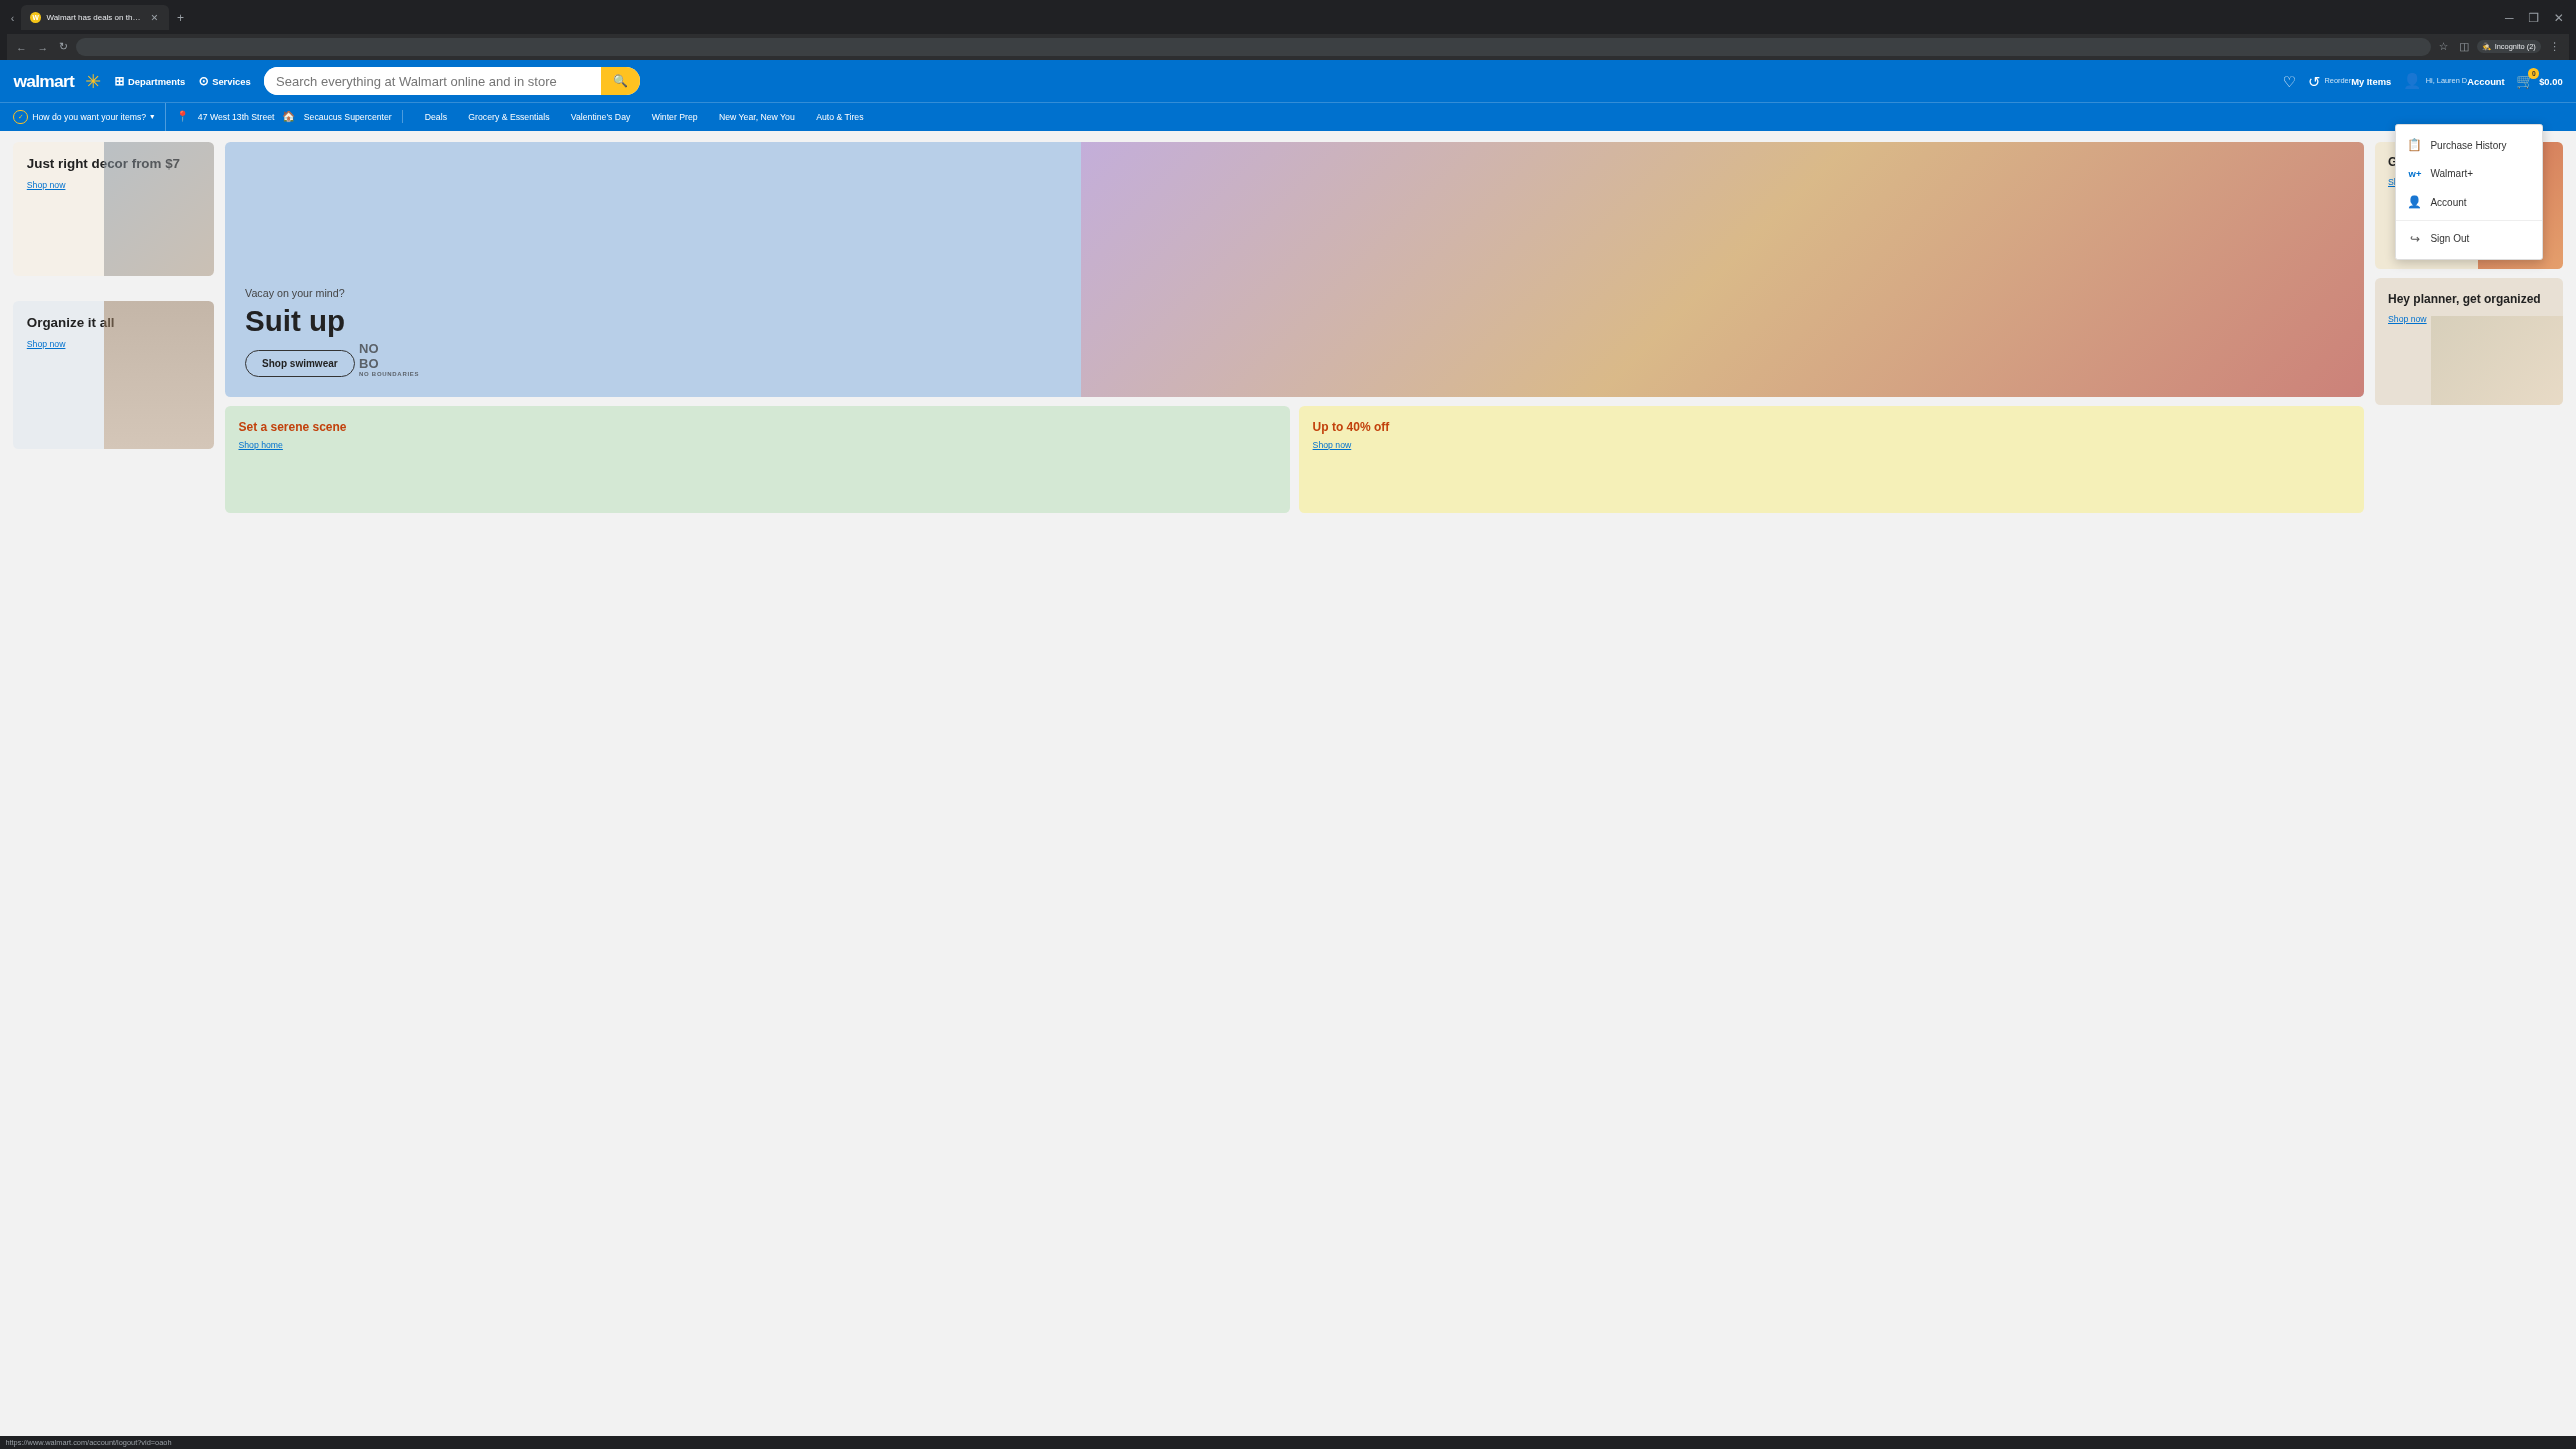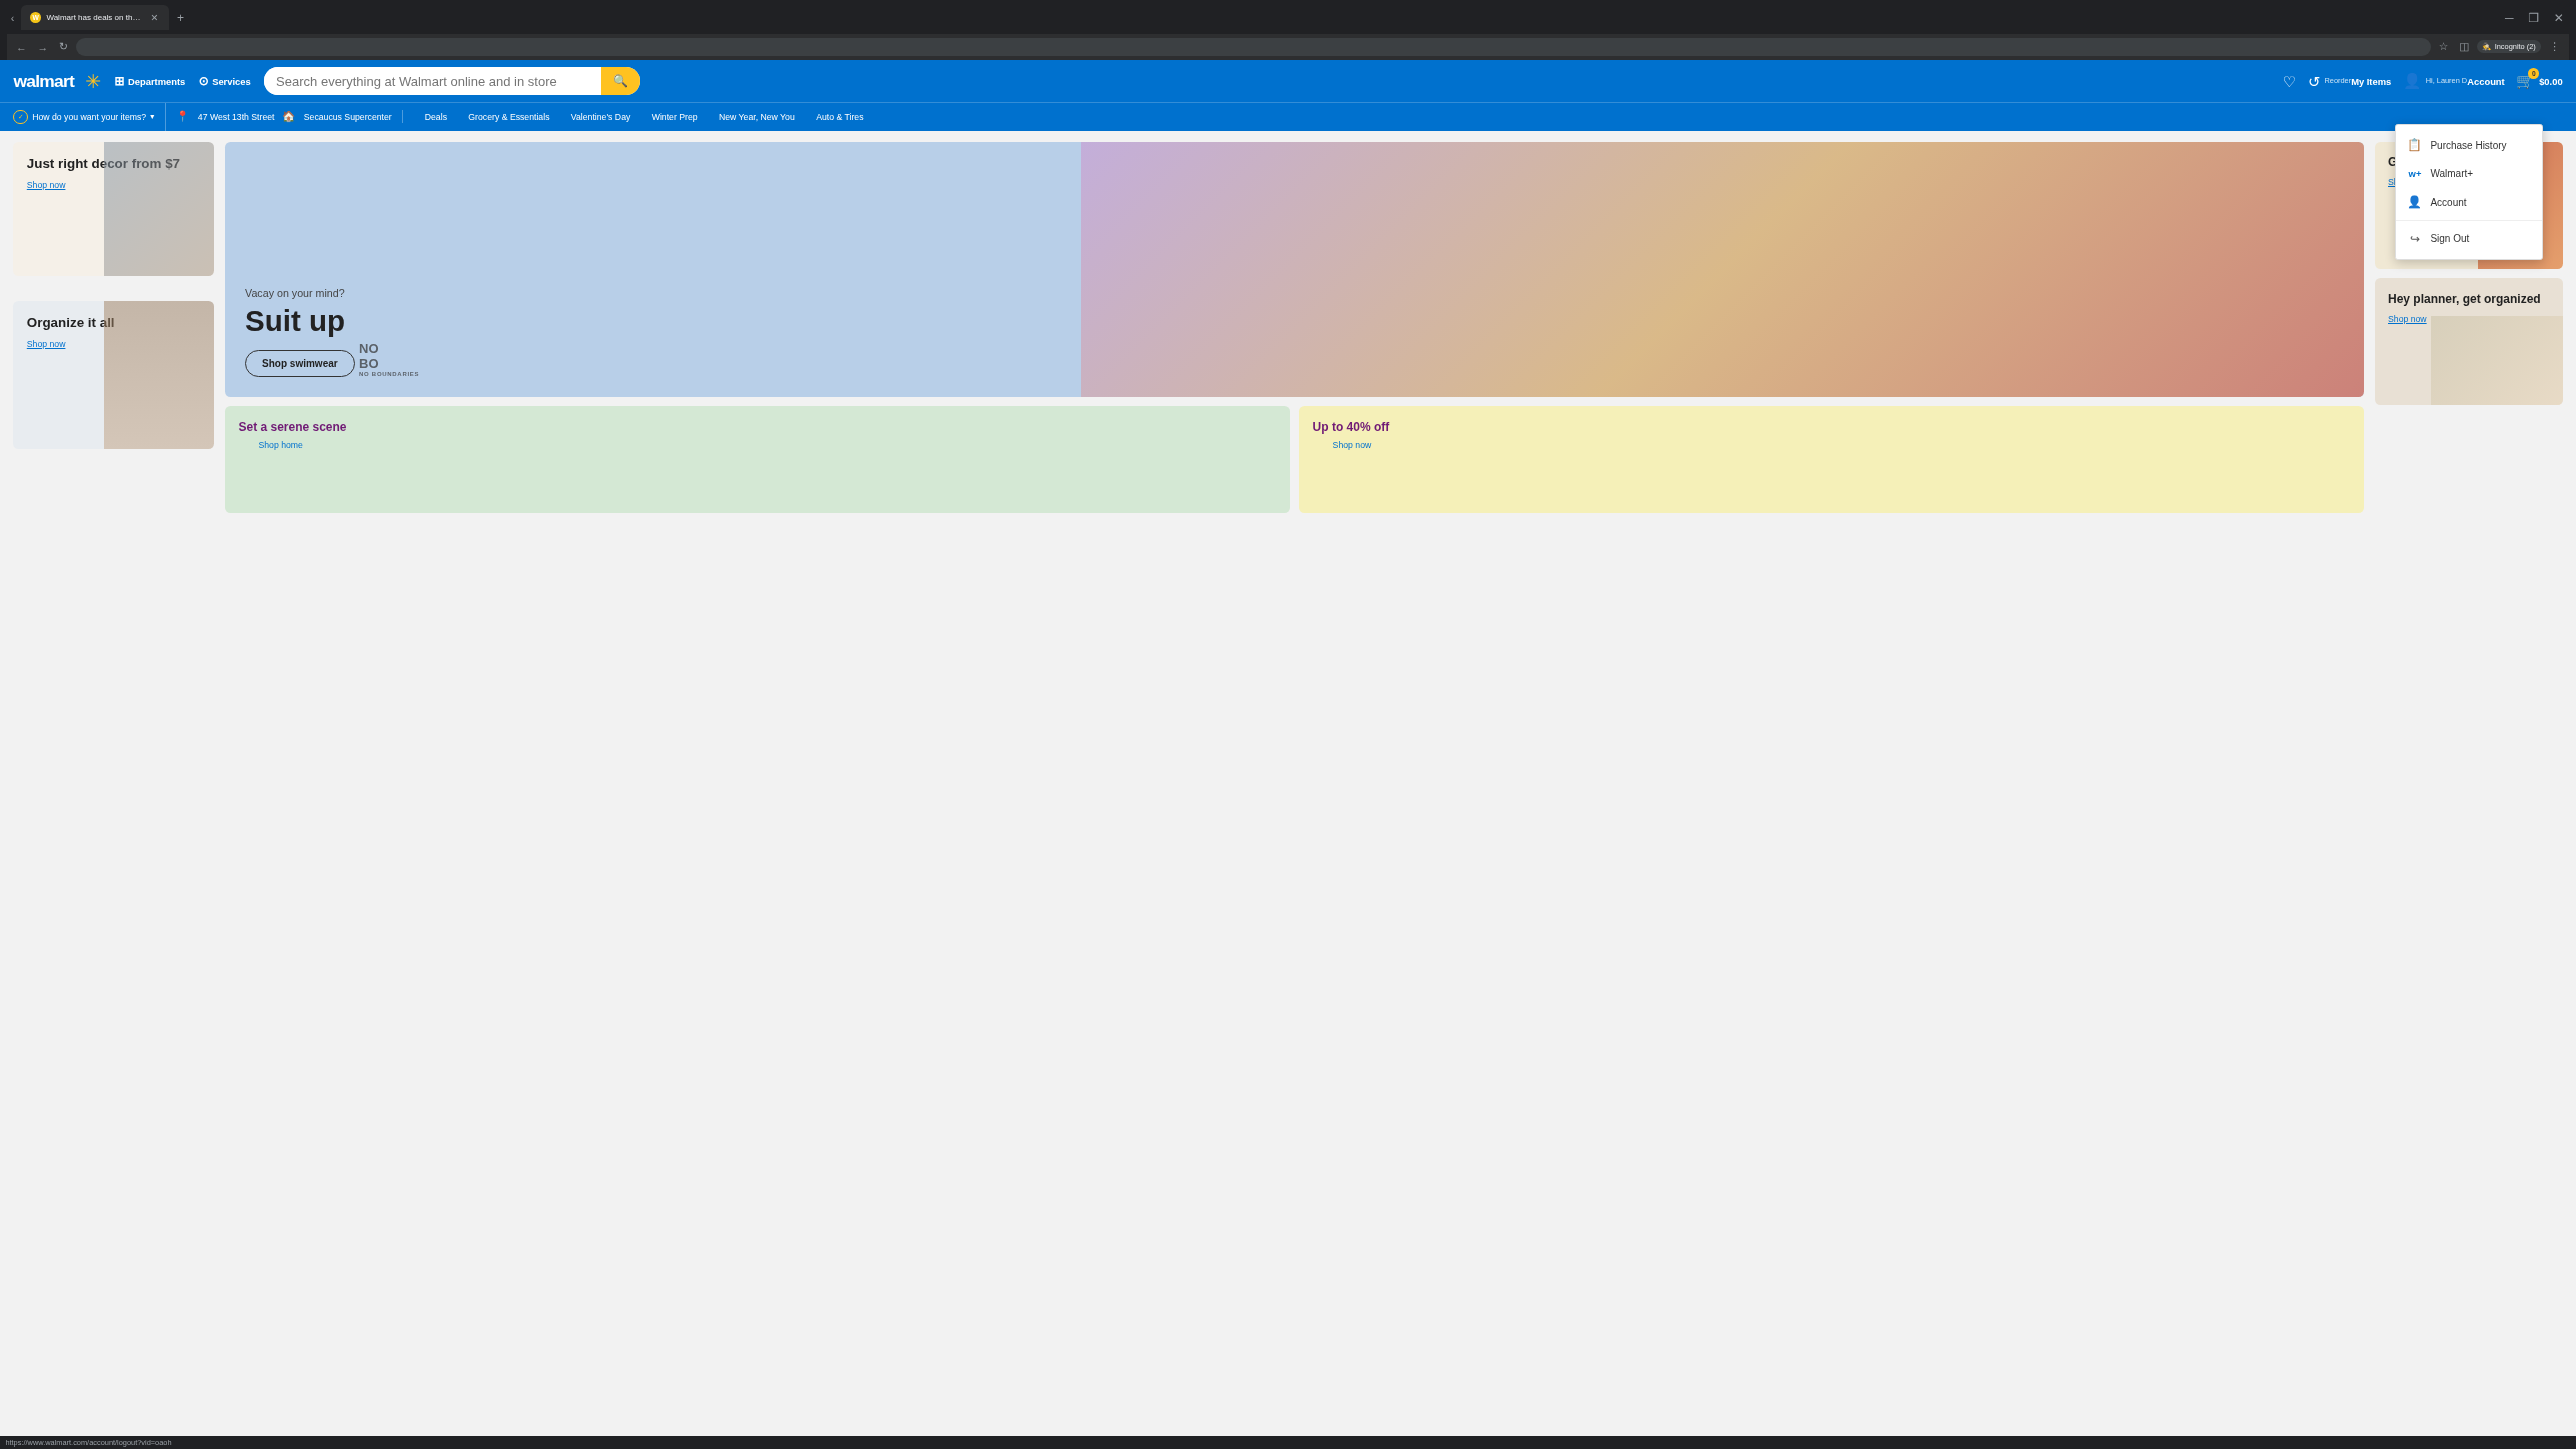--- a/index.html
+++ b/index.html
@@ -424,28 +424,28 @@
       flex: 1;
       border-radius: 5.4px;
       padding: 13.4px;
       min-height: 107px;
     }
     .small-card.serene { background: #d4e8d4; }
     .small-card.sale { background: #f5f0b8; }
     .small-card-title {
       font-size: 12px;
       font-weight: bold;
-      color: #701a75;
+      color: #c2410c;
       margin-bottom: 5.4px;
     }
     .small-card-link {
       color: #0071ce;
       font-size: 8.7px;
-      cursor: pointer;
-      margin-left: 20px;
+      text-decoration: underline;
+      cursor: pointer;
     }
 
     
     .right-col { flex: 0 0 188px; display: flex; flex-direction: column; gap: 9.4px; }
 
     .right-card {
       background: #f0e8d4;
       border-radius: 5.4px;
       padding: 13.4px;
       min-height: 127px;

